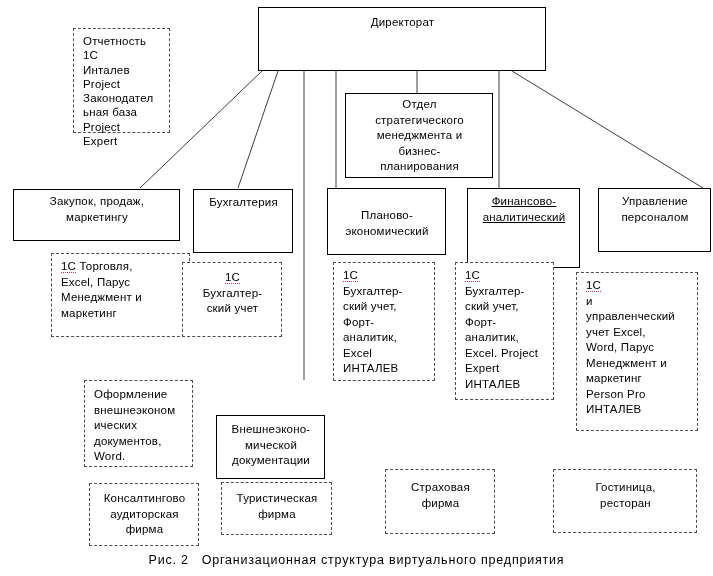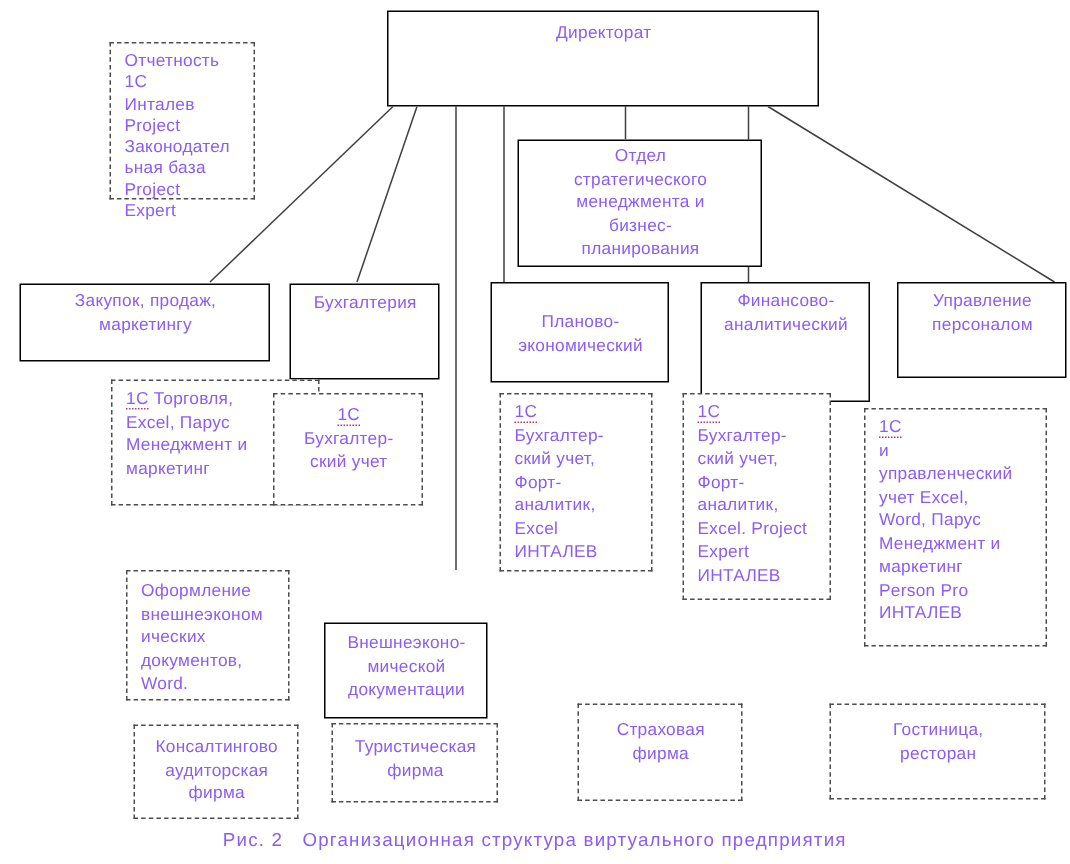--- a/index.html
+++ b/index.html
@@ -1,18 +1,18 @@
 <!DOCTYPE html>
 <html><head>
 <meta charset="utf-8">
 <style>
   html,body{margin:0;padding:0;background:#fff;}
   .canvas{
     position:relative;width:713px;height:576px;background:#fff;overflow:hidden;
-    font-family:"Liberation Sans",sans-serif;color:#8b5cf6;
+    font-family:"Liberation Sans",sans-serif;color:#000000;
   }
   .wires{position:absolute;left:0;top:0;width:713px;height:576px;}
   .wires line{stroke:#3f3f3f;stroke-width:1;}
   .box{
     position:absolute;box-sizing:border-box;background:#fff;
     border:1px solid #000;
     font-size:11.5px;line-height:15.5px;letter-spacing:0.2px;
     padding:4px 3px 0 4px;
   }
   .dashed{border:1px dashed #4d4d4d;}
@@ -37,21 +37,21 @@
       <line x1="336" y1="70" x2="336" y2="188"></line>
       <line x1="417" y1="70" x2="417" y2="93"></line>
       <line x1="499" y1="70" x2="499" y2="188"></line>
       <line x1="512" y1="71" x2="703" y2="188"></line>
     </svg>
 
   <div class="box tc" style="left:258px;top:7px;width:288px;height:64px;padding-top:7px;">
       <div>Директорат</div>
     </div>
 
-  <div class="box tc" style="left:345px;top:93px;width:163px;height:85px;padding-top:3px;">
+  <div class="box tc" style="left:345px;top:93px;width:148px;height:85px;padding-top:3px;">
       <div>Отдел</div>
       <div>стратегического</div>
       <div>менеджмента и</div>
       <div>бизнес-</div>
       <div>планирования</div>
     </div>
 
   <div class="box dashed tl lh14" style="left:73px;top:28px;width:97px;height:105px;padding-top:5px;">
       <div>Отчетность</div>
       <div>1С</div>
@@ -70,31 +70,31 @@
 
   <div class="box tc" style="left:193px;top:189px;width:100px;height:64px;padding-top:5px;">
       <div>Бухгалтерия</div>
     </div>
 
   <div class="box tc" style="left:327px;top:188px;width:119px;height:67px;padding-top:19px;">
       <div>Планово-</div>
       <div>экономический</div>
     </div>
 
-  <div class="box tc" style="left:467px;top:188px;width:113px;height:80px;padding-top:5px;">
+  <div class="box tc" style="left:467px;top:188px;width:113px;height:80px;padding-top:5px;text-decoration:underline;">
       <div>Финансово-</div>
       <div>аналитический</div>
     </div>
 
   <div class="box tc" style="left:598px;top:188px;width:113px;height:64px;padding-top:5px;">
       <div>Управление</div>
       <div>персоналом</div>
     </div>
 
-  <div class="box dashed tl" style="left:51px;top:253px;width:139px;height:84px;padding-top:5px;margin-left:23px;">
+  <div class="box dashed tl" style="left:51px;top:253px;width:139px;height:84px;padding-top:5px;">
       <div><span class="sq">1С</span> Торговля,</div>
       <div>Excel, Парус</div>
       <div>Менеджмент и</div>
       <div>маркетинг</div>
     </div>
 
   <div class="box dashed tc" style="left:182px;top:262px;width:100px;height:75px;padding-top:7px;">
       <div><span class="sq">1С</span></div>
       <div>Бухгалтер-</div>
       <div>ский учет</div>

